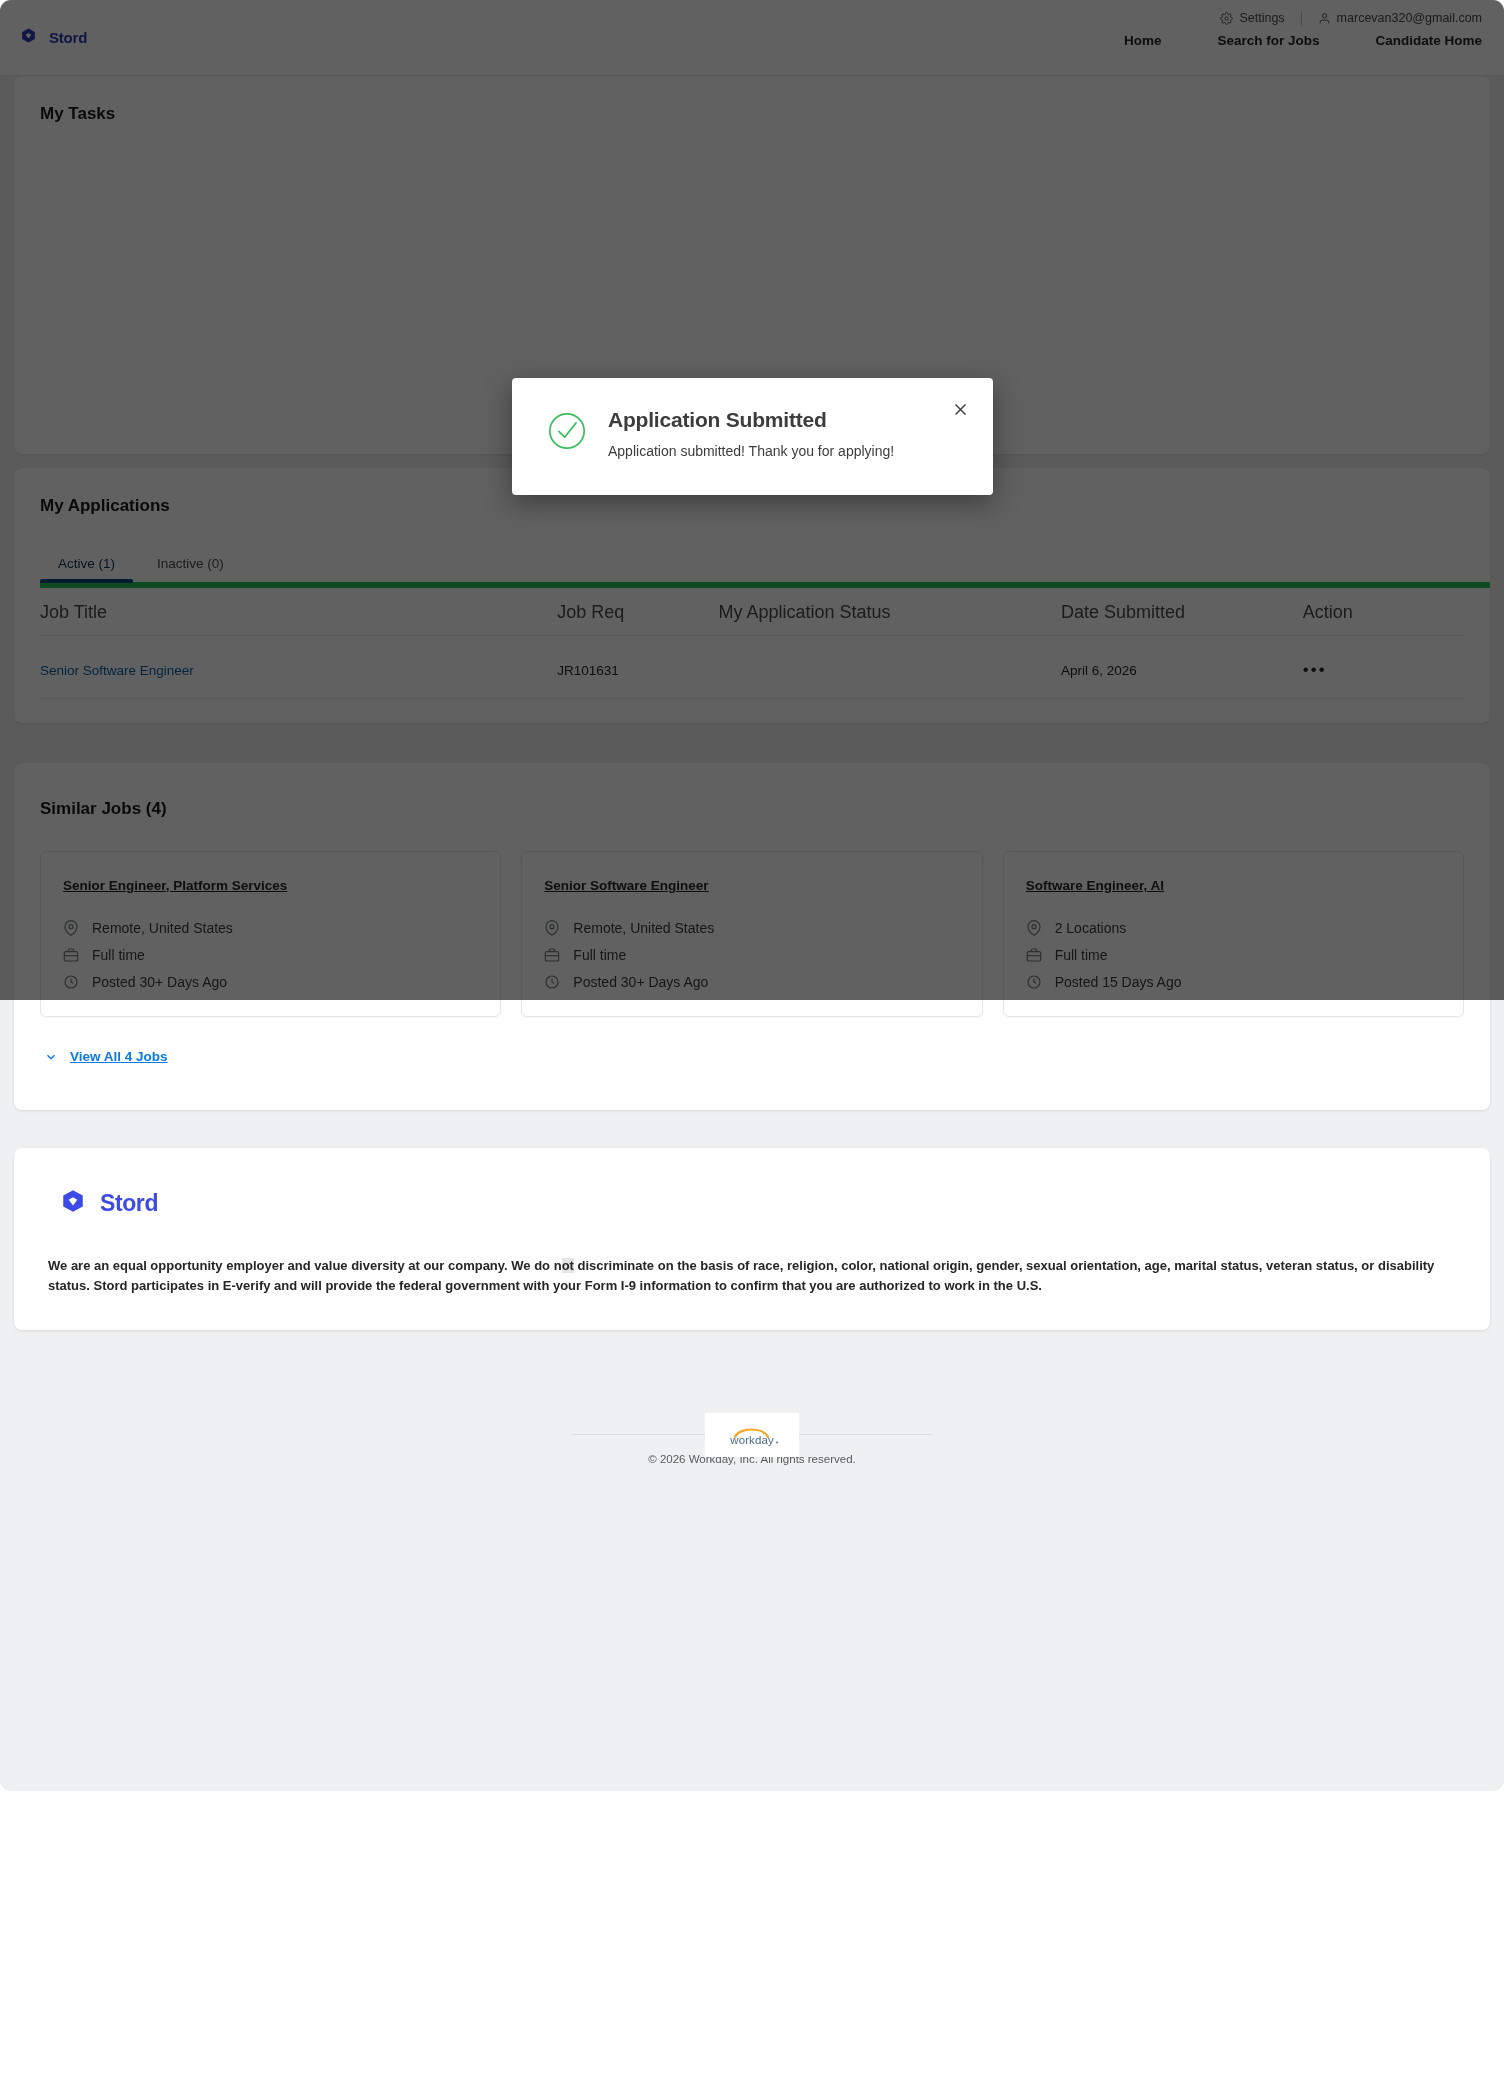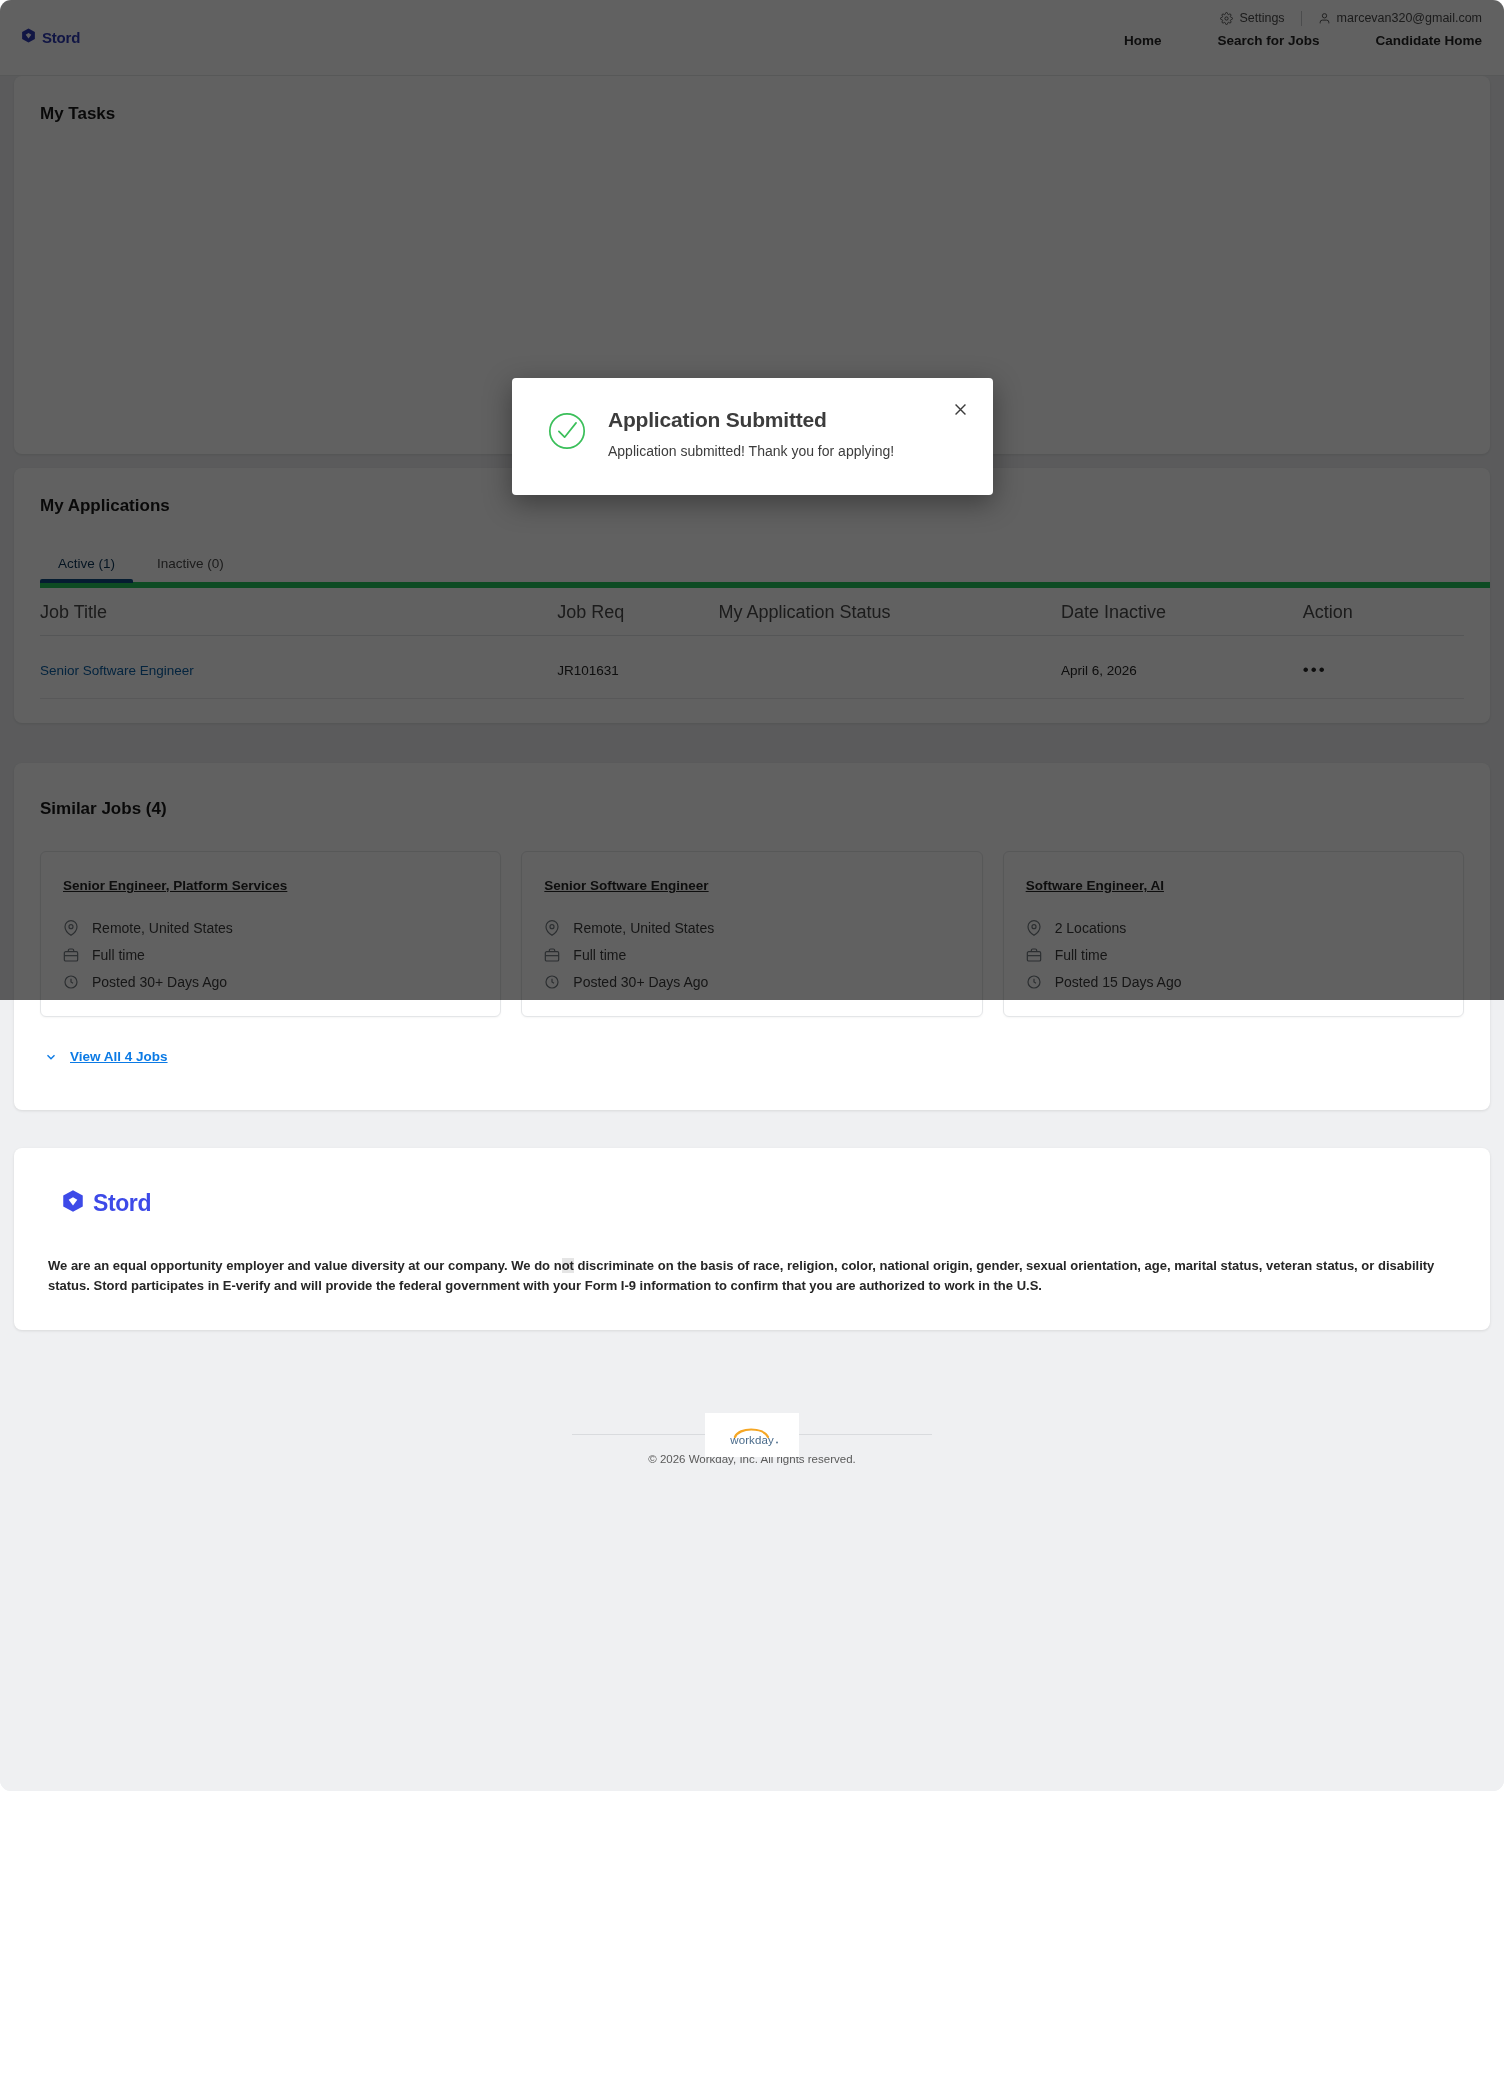--- a/index.html
+++ b/index.html
@@ -69,20 +69,21 @@
     display: flex;
     align-items: center;
     gap: 5px;
   }
   .brand-mark { display: block; }
   .brand-text {
     font-size: 15px;
     font-weight: 700;
     color: #2f3ab2;
     letter-spacing: -0.2px;
+    margin-left: 7px;
   }
 
   .mainnav {
     position: absolute;
     right: 22px;
     top: 33px;
     display: flex;
     align-items: center;
     gap: 56px;
   }
@@ -421,21 +422,21 @@
           <div class="tab active">Active (1)</div>
           <div class="tab">Inactive (0)</div>
         </div>
 
         <table class="apps">
           <thead>
             <tr>
               <th class="col-title">Job Title</th>
               <th class="col-req">Job Req</th>
               <th class="col-status">My Application Status</th>
-              <th class="col-date">Date Inactive</th>
+              <th class="col-date">Date Submitted</th>
               <th class="col-action">Action</th>
             </tr>
           </thead>
           <tbody>
             <tr>
               <td>
                 <a>Senior Software Engineer</a>
               </td>
               <td>JR101631</td>
               <td></td>

